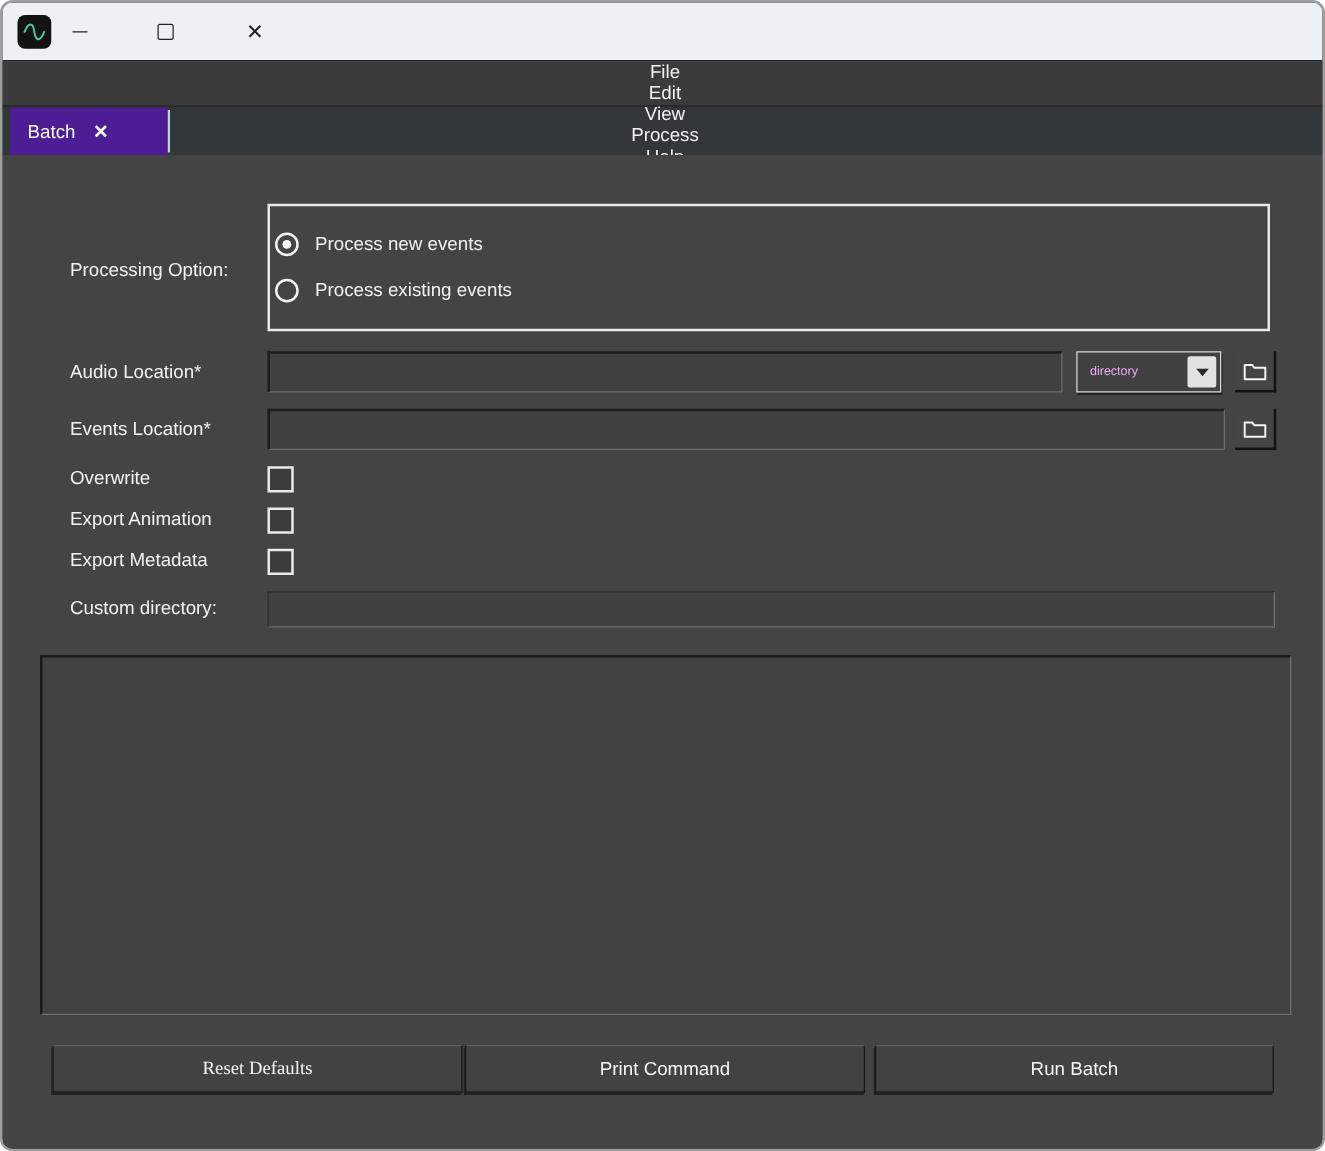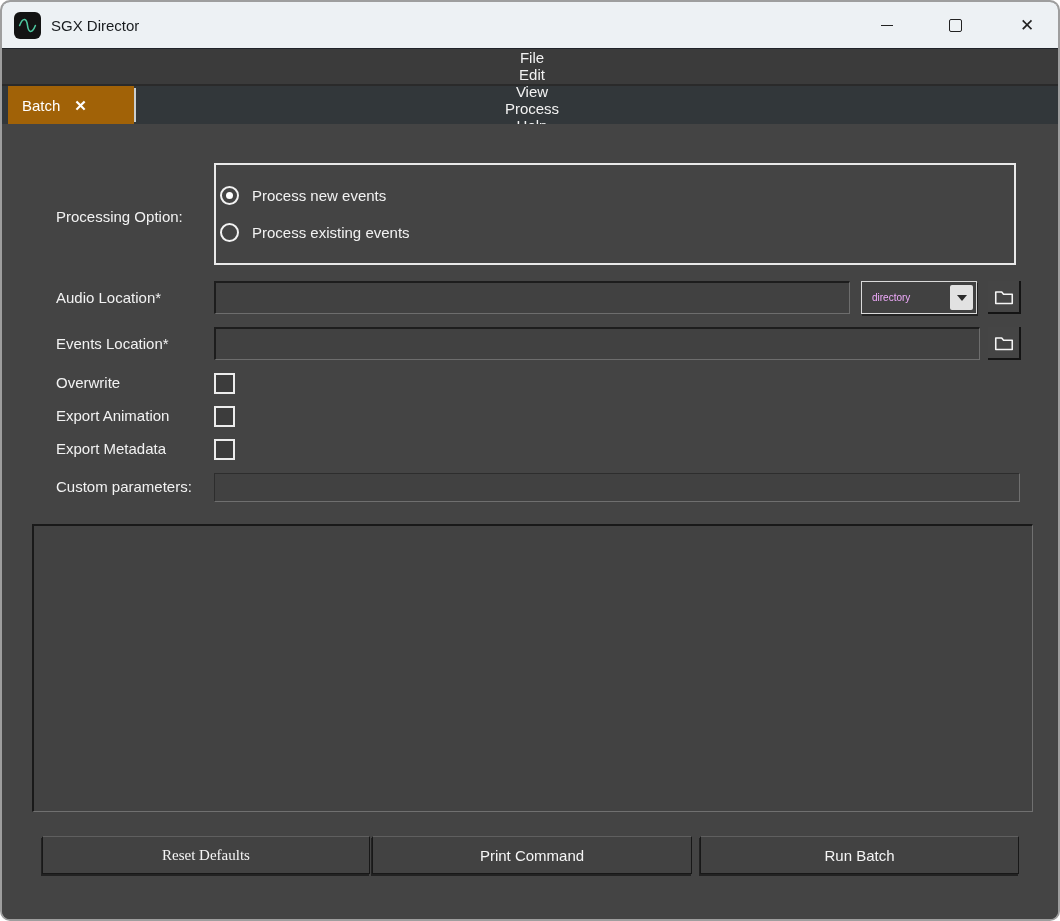--- a/index.html
+++ b/index.html
@@ -22,21 +22,21 @@
   .close-glyph{font-size:17px;color:#222;line-height:1;font-weight:400;}
   
   .menubar{
     height:35px;background:#3b3b3b;display:flex;align-items:center;
     border-bottom:2px solid #2a2a2a;padding-left:4px;color:#f2f2f2;font-size:15px;flex-direction:column;
   }
   .menu-item{padding:0 11px;height:100%;display:flex;align-items:center;}
   
   .tabbar{height:38px;background:#32373a;display:flex;align-items:stretch;}
   .tab{
-    margin-left:6px;width:112px;background:#a16207;color:#ffffff;
+    margin-left:6px;width:112px;background:#4c1d95;color:#ffffff;
     display:flex;align-items:center;padding:0 0 0 14px;font-size:15px;position:relative;
   }
   .tab-close{margin-left:14px;font-weight:bold;font-size:15px;color:#ffffff;line-height:1;}
   .tab-divider{width:2px;background:#c9ced1;margin:2px 0;}
   
   .content{position:relative;height:797px;background:#444444;color:#f2f2f2;font-size:15px;}
   .field-label{position:absolute;left:54px;color:#f2f2f2;}
   
   .groupbox{
     position:absolute;left:212px;top:39px;width:802px;height:102px;
@@ -107,21 +107,20 @@
 <body>
 
 <div class="window">
 
   <div class="titlebar">
     <div class="app-icon">
       <svg width="21" height="21" viewBox="0 0 24 24">
         <path d="M3 12 C 7 2, 11 4, 12 12 C 13 20, 17 22, 21 12" fill="none" stroke="#4ec9a0" stroke-width="1.8" stroke-linecap="round"></path>
       </svg>
     </div>
-    <span class="titlebar-title">SGX Director</span>
     <div class="win-btn" style="margin-right:22px;">
       <span class="min-glyph"></span>
     </div>
     <div class="win-btn" style="margin-right:26px;">
       <span class="max-glyph"></span>
     </div>
     <div class="win-btn" style="margin-right:8px;">
       <span class="close-glyph">✕</span>
     </div>
   </div>
@@ -184,21 +183,21 @@
 
     <span class="field-label lbl-cb0">Overwrite</span>
     <span class="checkbox cb-0"></span>
 
     <span class="field-label lbl-cb1">Export Animation</span>
     <span class="checkbox cb-1"></span>
 
     <span class="field-label lbl-cb2">Export Metadata</span>
     <span class="checkbox cb-2"></span>
 
-    <span class="field-label lbl-custom">Custom parameters:</span>
+    <span class="field-label lbl-custom">Custom directory:</span>
     <input class="text-input input-custom" value="" style="">
 
     <div class="log-area"></div>
 
     <button class="btn btn-reset">Reset Defaults</button>
     <button class="btn btn-print">Print Command</button>
     <button class="btn btn-run">Run Batch</button>
 
   </div>
 </div>

